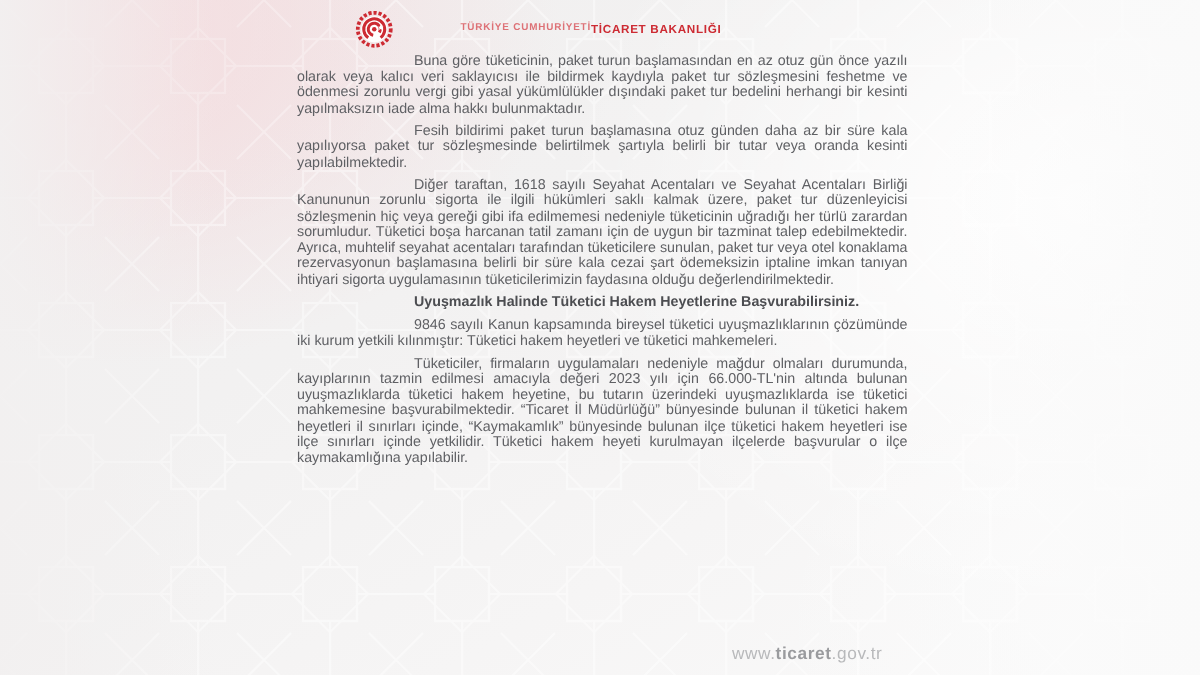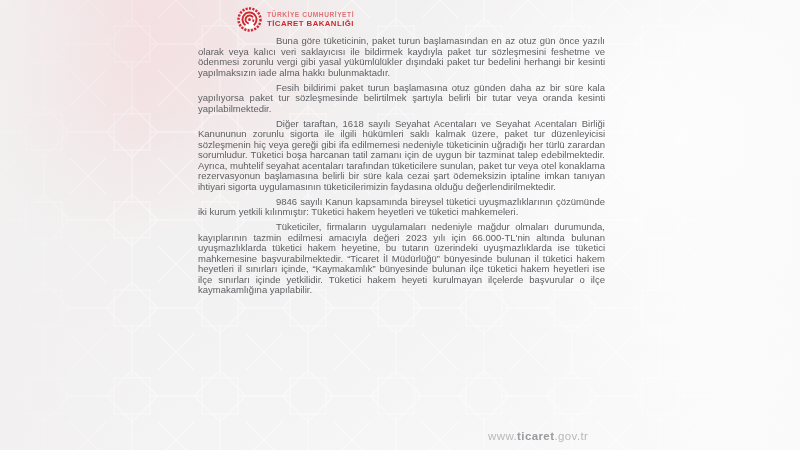--- a/index.html
+++ b/index.html
@@ -15,21 +15,21 @@
   .pattern-layer{position:absolute;left:0;top:0;width:800px;height:450px;opacity:.55;}
   .fade-layer{
     position:absolute;left:0;top:0;width:800px;height:450px;pointer-events:none;
     background:
       linear-gradient(90deg, rgba(242,240,240,.92) 0%, rgba(242,240,240,0) 18%),
       linear-gradient(270deg, rgba(250,250,250,.95) 0%, rgba(250,250,250,0) 22%),
       radial-gradient(ellipse 300px 200px at 8% 6%, rgba(244,226,228,.85), rgba(244,226,228,0) 70%);
   }
   .header{position:absolute;left:237px;top:7px;display:flex;align-items:center;gap:5px;}
   .logo{width:25px;height:25px;flex:0 0 auto;}
-  .ministry-text{display:flex;flex-direction:column;justify-content:center;line-height:1.18;}
+  .ministry-text{display:flex;flex-direction:row;justify-content:center;line-height:1.18;margin-left:40px;}
   .ministry-line1{font-size:6.6px;letter-spacing:.55px;color:#da5c62;font-weight:bold;opacity:.85;}
   .ministry-line2{font-size:7.8px;letter-spacing:.45px;color:#cd2b33;font-weight:bold;}
   .doc{
     position:absolute;left:198px;top:36px;width:407px;
     font-size:9.5px;line-height:10.5px;color:#5f6064;
     text-align:justify;
   }
   .doc p{margin:0 0 4.5px 0;text-indent:78px;}
   .doc p.heading{font-weight:bold;color:#4c4d51;margin:2px 0 5px 0;}
   .doc p.closing{margin-top:1px;}
@@ -69,17 +69,18 @@
   <div class="ministry-text">
     <span class="ministry-line1">TÜRKİYE CUMHURİYETİ</span>
     <span class="ministry-line2">TİCARET BAKANLIĞI</span>
   </div>
 </div>
 
 <div class="doc">
   <p>Buna göre tüketicinin, paket turun başlamasından en az otuz gün önce yazılı olarak veya kalıcı veri saklayıcısı ile bildirmek kaydıyla paket tur sözleşmesini feshetme ve ödenmesi zorunlu vergi gibi yasal yükümlülükler dışındaki paket tur bedelini herhangi bir kesinti yapılmaksızın iade alma hakkı bulunmaktadır.</p>
   <p>Fesih bildirimi paket turun başlamasına otuz günden daha az bir süre kala yapılıyorsa paket tur sözleşmesinde belirtilmek şartıyla belirli bir tutar veya oranda kesinti yapılabilmektedir.</p>
   <p>Diğer taraftan, 1618 sayılı Seyahat Acentaları ve Seyahat Acentaları Birliği Kanununun zorunlu sigorta ile ilgili hükümleri saklı kalmak üzere, paket tur düzenleyicisi sözleşmenin hiç veya gereği gibi ifa edilmemesi nedeniyle tüketicinin uğradığı her türlü zarardan sorumludur. Tüketici boşa harcanan tatil zamanı için de uygun bir tazminat talep edebilmektedir. Ayrıca, muhtelif seyahat acentaları tarafından tüketicilere sunulan, paket tur veya otel konaklama rezervasyonun başlamasına belirli bir süre kala cezai şart ödemeksizin iptaline imkan tanıyan ihtiyari sigorta uygulamasının tüketicilerimizin faydasına olduğu değerlendirilmektedir.</p>
+  <p class="heading">Uyuşmazlık Halinde Tüketici Hakem Heyetlerine Başvurabilirsiniz.</p>
   <p>9846 sayılı Kanun kapsamında bireysel tüketici uyuşmazlıklarının çözümünde iki kurum yetkili kılınmıştır: Tüketici hakem heyetleri ve tüketici mahkemeleri.</p>
   <p>Tüketiciler, firmaların uygulamaları nedeniyle mağdur olmaları durumunda, kayıplarının tazmin edilmesi amacıyla değeri 2023 yılı için 66.000-TL'nin altında bulunan uyuşmazlıklarda tüketici hakem heyetine, bu tutarın üzerindeki uyuşmazlıklarda ise tüketici mahkemesine başvurabilmektedir. “Ticaret İl Müdürlüğü” bünyesinde bulunan il tüketici hakem heyetleri il sınırları içinde, “Kaymakamlık” bünyesinde bulunan ilçe tüketici hakem heyetleri ise ilçe sınırları içinde yetkilidir. Tüketici hakem heyeti kurulmayan ilçelerde başvurular o ilçe kaymakamlığına yapılabilir.</p>
 </div>
 
 <div class="site-url"><span>www.</span><b>ticaret</b><span>.gov.tr</span></div>
 
 </body></html>

